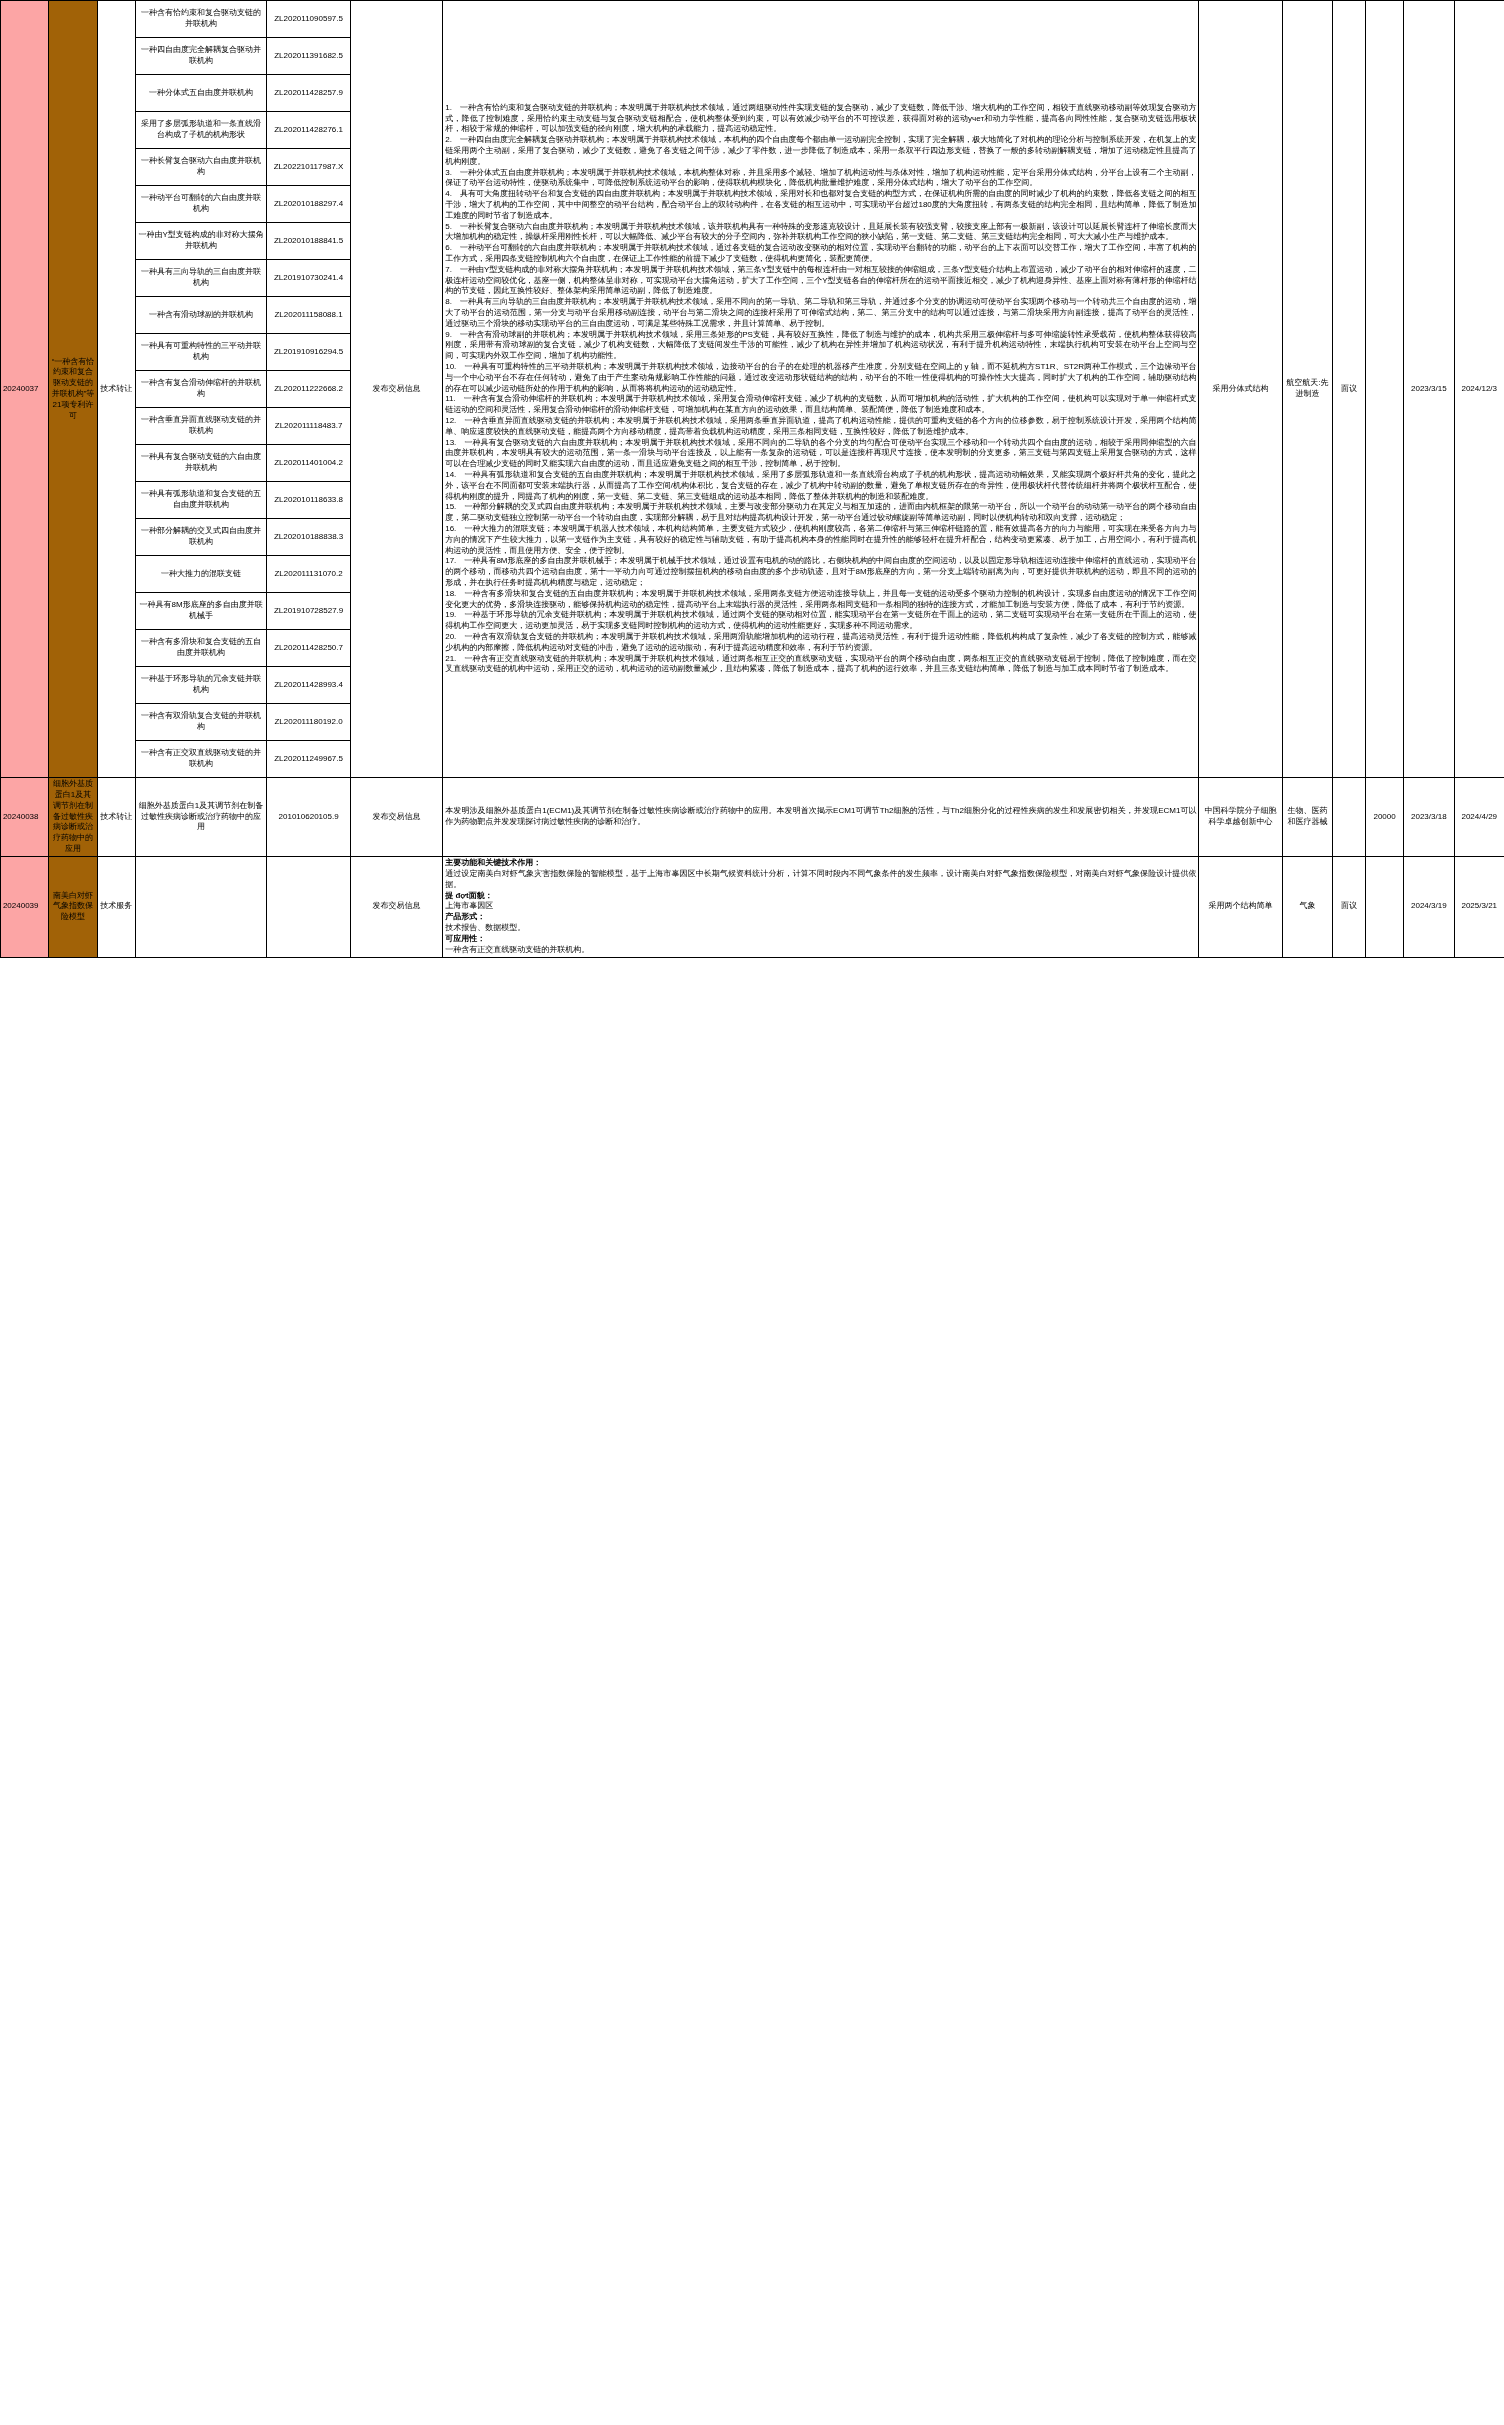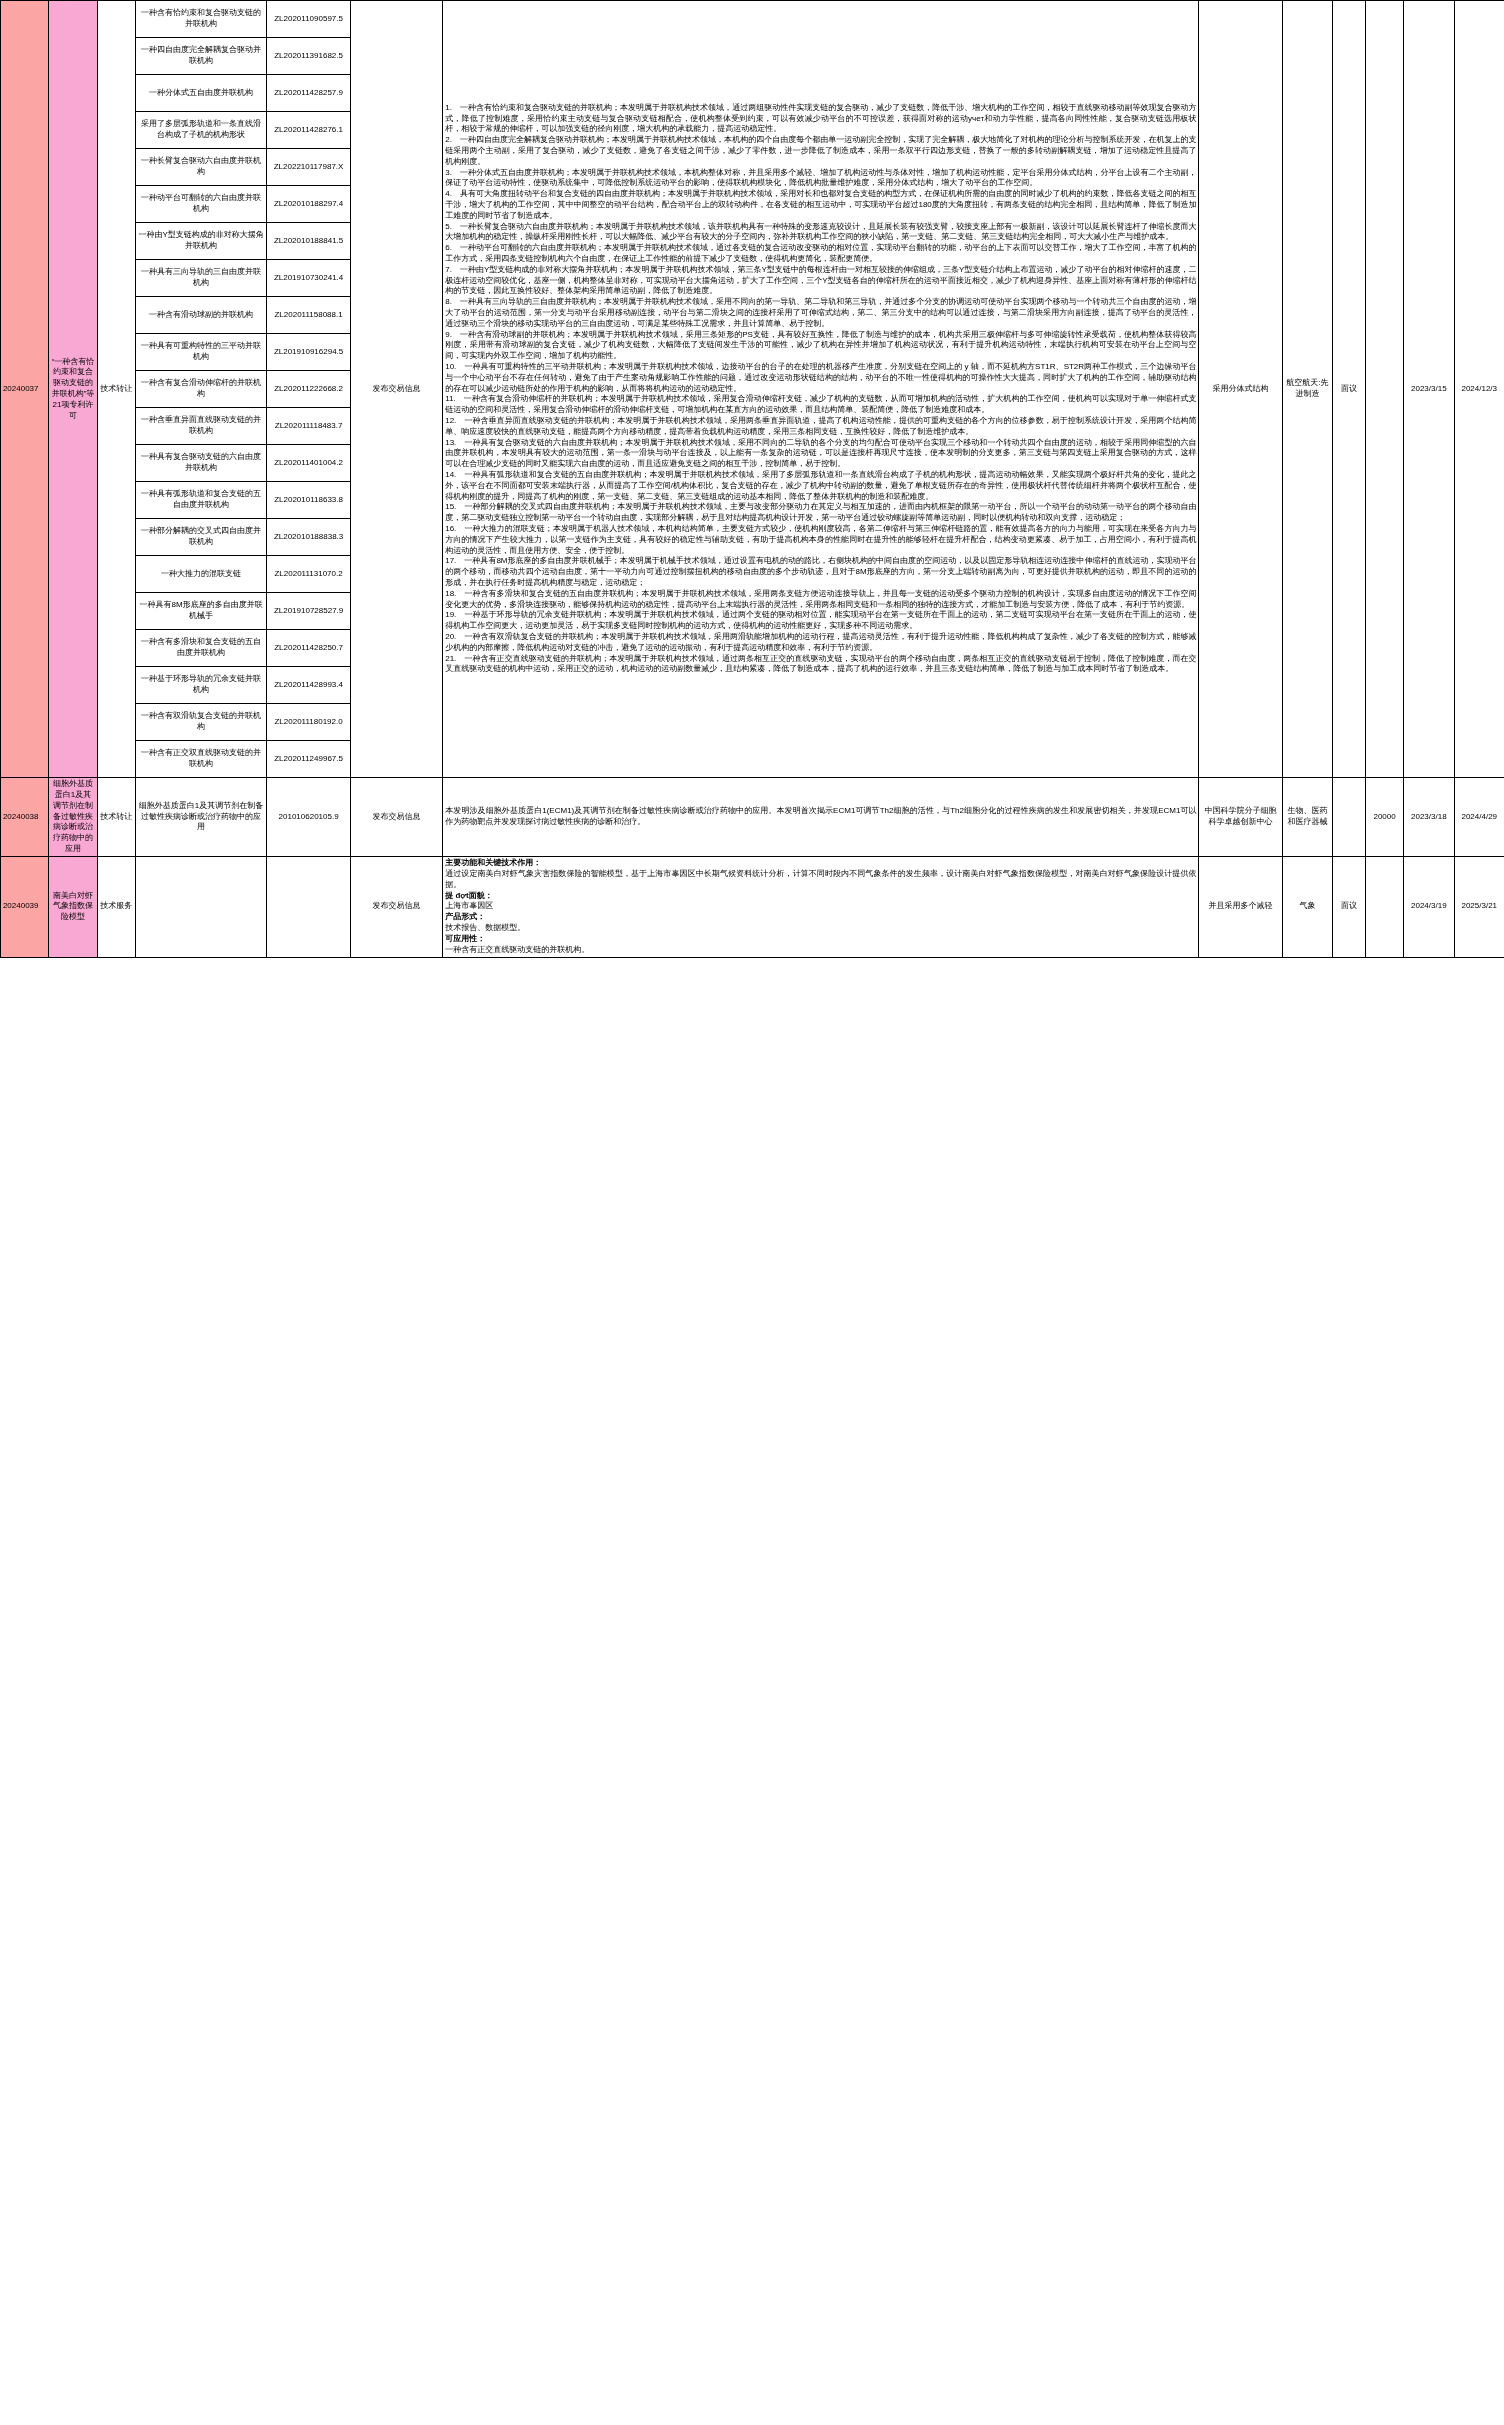--- a/index.html
+++ b/index.html
@@ -20,21 +20,21 @@
   table.sheet td {
     border: 0.6px solid #000000;
     vertical-align: middle;
     padding: 1.2px 1.9px;
     font-size: 8px;
     line-height: 1.35;
     color: #000000;
     overflow: hidden;
   }
   .c-id       { width: 47px;  background: #fca5a5; font-size: 8px; margin-left: 43px; }
-  .c-name     { width: 47px;  text-align: center; background: #f9a8d4; font-size: 7.5px; }
+  .c-name     { width: 47px;  text-align: center; background: #a16207; font-size: 7.5px; }
   .c-mode     { width: 37px;  text-align: center; font-size: 8px; }
   .c-patent   { width: 128px; text-align: center; font-size: 7.8px; }
   .c-no       { width: 81px; text-align: center; font-size: 7.8px; margin-left: 16px; }
   .c-info     { width: 90px; text-align: center; font-size: 8px; }
   .c-desc     { width: 735px; text-align: left; font-size: 7.5px; line-height: 1.42; padding: 2.5px 3.7px; }
   .c-org      { width: 81px; text-align: center; font-size: 7.8px; }
   .c-field    { width: 49px;  text-align: center; font-size: 7.8px; }
   .c-way      { width: 32px;  text-align: center; font-size: 8px; }
   .c-amount   { width: 37px;  text-align: center; font-size: 8px; }
   .c-date1    { width: 49px;  text-align: center; font-size: 8px; }
@@ -214,21 +214,21 @@
         <td class="c-desc mid-desc">
           <div class="block-title">主要功能和关键技术作用：</div>
           <div>通过设定南美白对虾气象灾害指数保险的智能模型，基于上海市辜因区中长期气候资料统计分析，计算不同时段内不同气象条件的发生频率，设计南美白对虾气象指数保险模型，对南美白对虾气象保险设计提供依据。</div>
           <div class="block-title">提 đợt面貌：</div>
           <div>上海市辜因区</div>
           <div class="block-title">产品形式：</div>
           <div>技术报告、数据模型。</div>
           <div class="block-title">可应用性：</div>
           <div>一种含有正交直线驱动支链的并联机构。</div>
         </td>
-        <td class="c-org">并且采用多个减轻</td>
+        <td class="c-org">采用两个结构简单</td>
         <td class="c-field">气象</td>
         <td class="c-way">面议</td>
         <td class="c-amount"></td>
         <td class="c-date1">2024/3/19</td>
         <td class="c-date2">2025/3/21</td>
       </tr>
     </tbody>
 </table>
 
 

